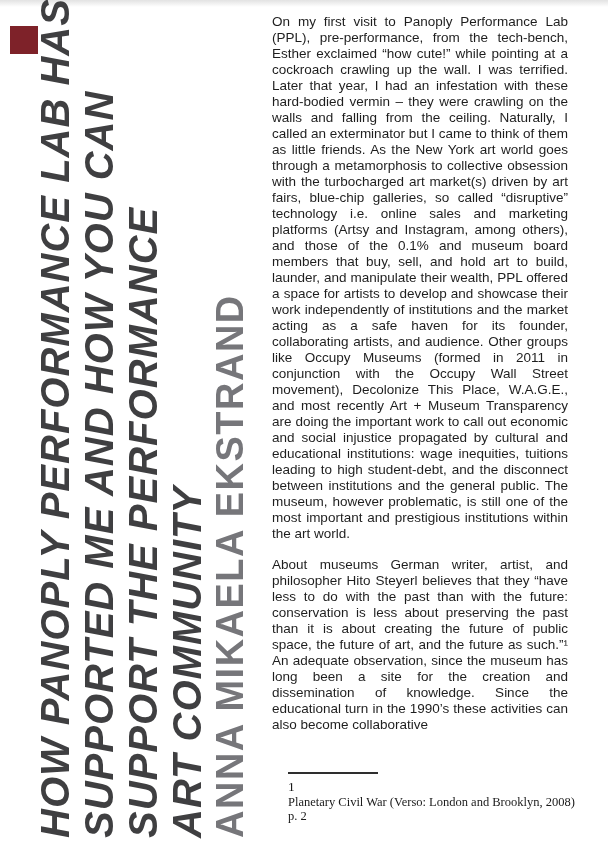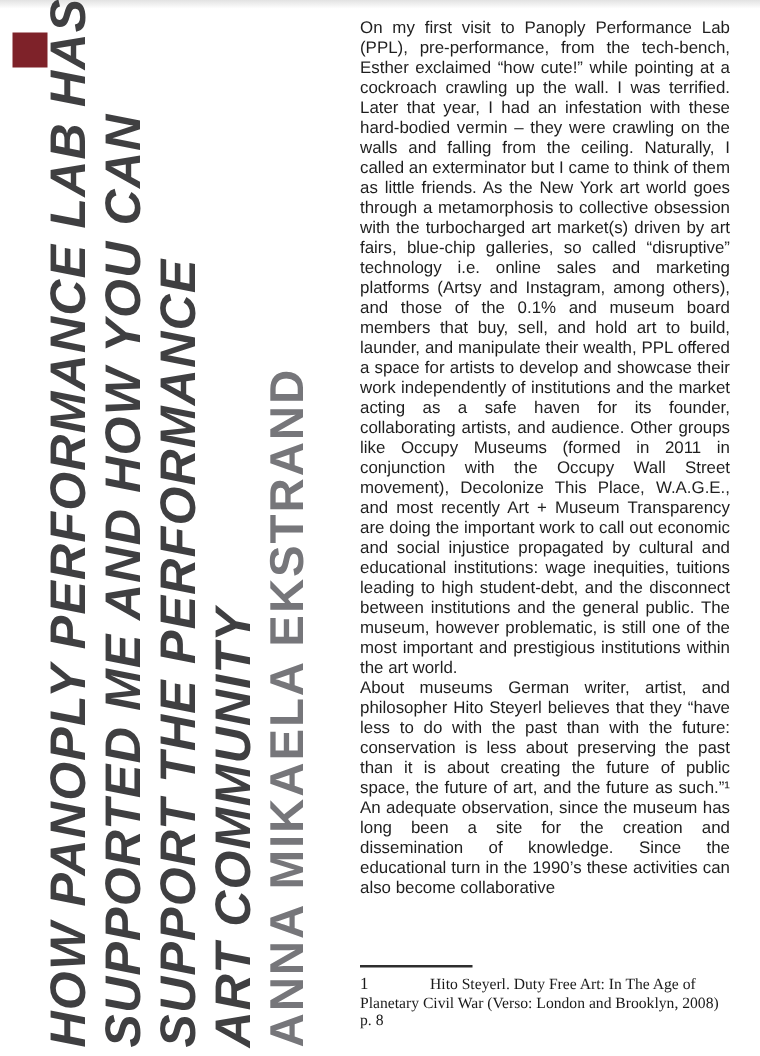--- a/index.html
+++ b/index.html
@@ -57,32 +57,33 @@
     font-family: "Liberation Sans", sans-serif;
     font-weight: 700;
     font-size: 38px;
     line-height: 44px;
     height: 44px;
     letter-spacing: 1.5px;
     color: #76767a;
   }
   .article {
     position: absolute;
-    left: 288px;
+    left: 272px;
     top: 14px;
     width: 296px;
     font-size: 13.5px;
     line-height: 16px;
     text-align: justify;
     color: #1e1e1e;
   }
   .article p {
     margin: 0;
   }
   .article p + p {
+    margin-top: 15px;
   }
   .footnote {
     position: absolute;
     left: 288px;
     top: 772px;
     width: 300px;
     font-family: "Liberation Serif", serif;
     font-size: 12.5px;
     line-height: 14.5px;
     color: #1a1a1a;
@@ -123,19 +124,18 @@
 
   <div class="article">
     <p>On my first visit to Panoply Performance Lab (PPL), pre-performance, from the tech-bench, Esther exclaimed “how cute!” while pointing at a cockroach crawling up the wall. I was terrified. Later that year, I had an infestation with these hard-bodied vermin – they were crawling on the walls and falling from the ceiling. Naturally, I called an exterminator but I came to think of them as little friends. As the New York art world goes through a metamorphosis to collective obsession with the turbocharged art market(s) driven by art fairs, blue-chip galleries, so called “disruptive” technology i.e. online sales and marketing platforms (Artsy and Instagram, among others), and those of the 0.1% and museum board members that buy, sell, and hold art to build, launder, and manipulate their wealth, PPL offered a space for artists to develop and showcase their work independently of institutions and the market acting as a safe haven for its founder, collaborating artists, and audience. Other groups like Occupy Museums (formed in 2011 in conjunction with the Occupy Wall Street movement), Decolonize This Place, W.A.G.E., and most recently Art + Museum Transparency are doing the important work to call out economic and social injustice propagated by cultural and educational institutions: wage inequities, tuitions leading to high student-debt, and the disconnect between institutions and the general public. The museum, however problematic, is still one of the most important and prestigious institutions within the art world.</p>
     <p>About museums German writer, artist, and philosopher Hito Steyerl believes that they “have less to do with the past than with the future: conservation is less about preserving the past than it is about creating the future of public space, the future of art, and the future as such.”¹ An adequate observation, since the museum has long been a site for the creation and dissemination of knowledge. Since the educational turn in the 1990’s these activities can also become collaborative</p>
   </div>
 
   <div class="footnote">
     <div class="footnote-rule"></div>
     <div class="fn-first-line">
       <span class="fn-marker">1</span>
-      <span>Hito Steyerl. Duty Free Art: In The Age of</span>
     </div>
     <div>Planetary Civil War (Verso: London and Brooklyn, 2008)</div>
-    <div>p. 8</div>
+    <div>p. 2</div>
   </div>
 
 </div>
 
 </body></html>

